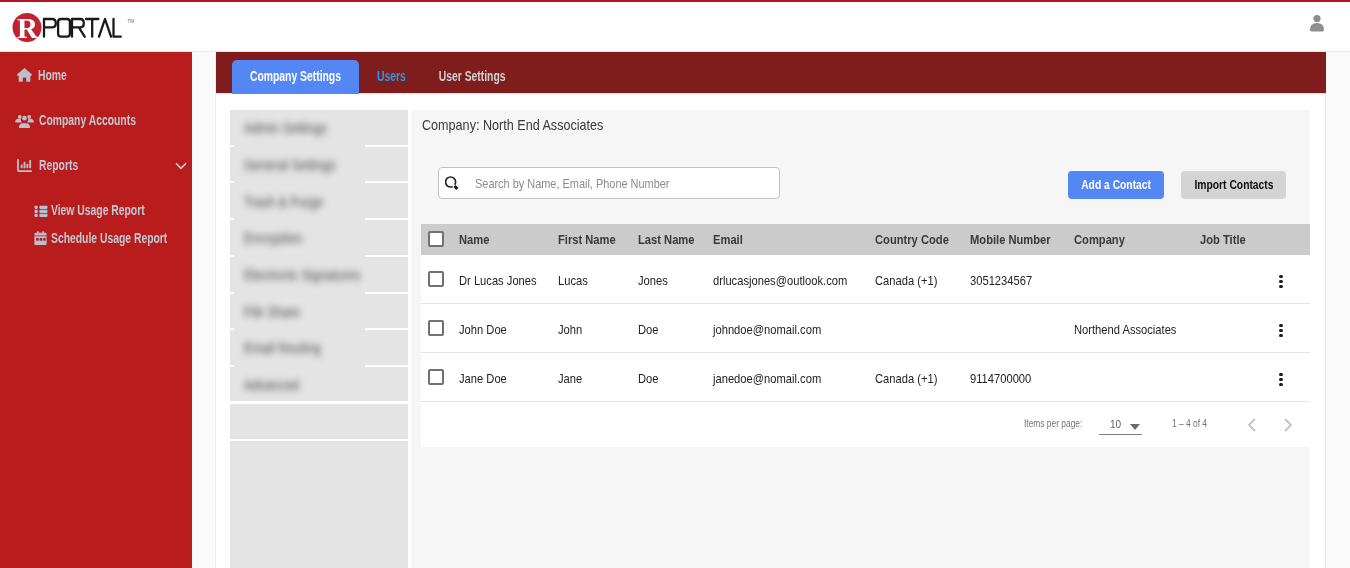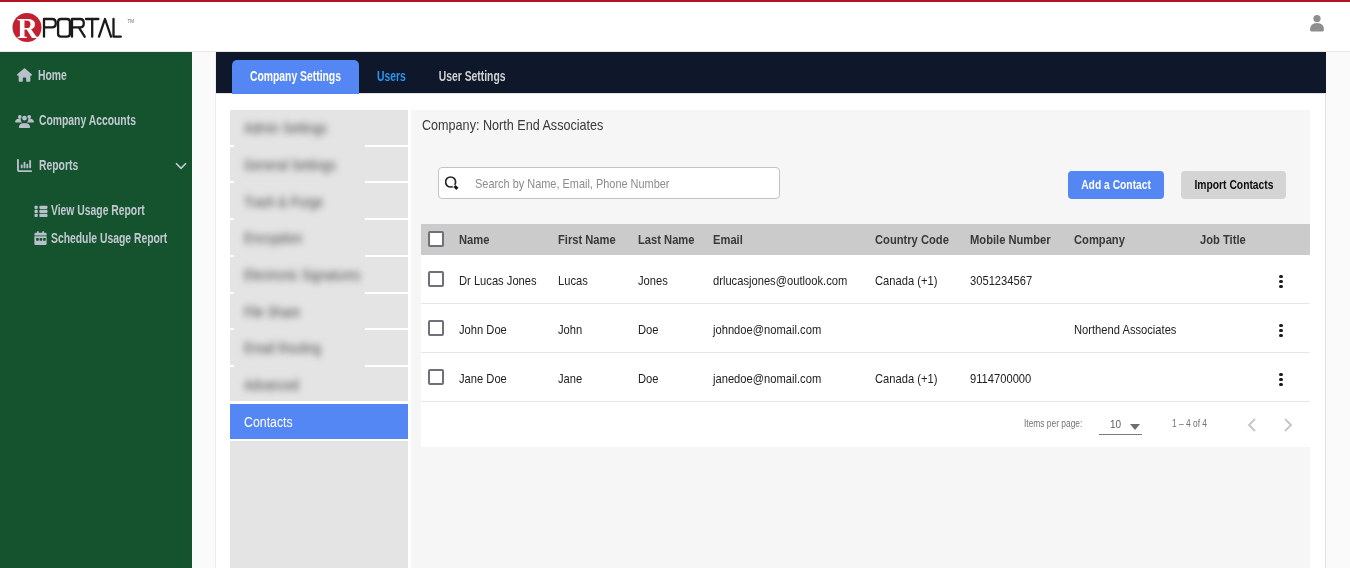--- a/index.html
+++ b/index.html
@@ -13,32 +13,32 @@
 .k81 { transform:scaleX(0.81); }
 .k84 { transform:scaleX(0.84); }
 
 
 #header { position:absolute; left:0; top:0; width:1350px; height:52px; background:#fff;
   border-top:2px solid #b31424; border-bottom:1px solid #e7e7e7; z-index:5; }
 #logo { position:absolute; left:12px; top:10px; }
 #usericon { position:absolute; left:1308px; top:12px; }
 
 
-#sidebar { position:absolute; left:0; top:52px; width:192px; height:516px; background:#14532d; z-index:4; }
+#sidebar { position:absolute; left:0; top:52px; width:192px; height:516px; background:#b91c1c; z-index:4; }
 .side-item { position:absolute; left:0; width:192px; height:20px; color:#c3c9d3;
   font-size:14px; font-weight:bold; }
 .side-item svg { position:absolute; }
 .side-item .lbl { position:absolute; top:50%; transform:translateY(-50%) scaleX(0.74); transform-origin:0 50%; white-space:nowrap; }
 
 
 #card { position:absolute; left:215px; top:52px; width:1111px; height:516px; background:#fff;
   border-right:1px solid #e2e2e2; border-left:1px solid #ececec; z-index:3; }
 
 
-#tabs { position:absolute; left:0; top:0; width:1110px; height:42px; border-bottom:1px solid #e0e0e0; background:#0f172a; }
+#tabs { position:absolute; left:0; top:0; width:1110px; height:42px; border-bottom:1px solid #e0e0e0; background:#7f1d1d; }
 #tab-active { position:absolute; left:16px; top:8px; width:127px; height:34px; background:#5587f4;
   border-radius:5px 5px 0 0; color:#fff; font-weight:bold; font-size:14px; text-align:center; line-height:33px; }
 #tab-users { position:absolute; left:128px; top:8px; width:95px; height:34px; color:#2a97ef;
   font-weight:bold; font-size:14px; text-align:center; line-height:33px; }
 #tab-usersettings { position:absolute; left:186px; top:8px; width:140px; height:34px; color:#d2d2d2;
   font-weight:bold; font-size:14px; text-align:center; line-height:33px; }
 
 
 #menu { position:absolute; left:14px; top:58px; width:178px; height:458px; background:#e4e4e4; }
 #menu .mitem { position:relative; }
@@ -188,23 +188,20 @@
       </div>
     <div class="mitem">
         <span>File Share</span>
       </div>
     <div class="mitem">
         <span>Email Routing</span>
       </div>
     <div class="mitem">
         <span>Advanced</span>
       </div>
-    <div class="mitem active">
-        <span style="color:#fff;filter:none;">Contacts</span>
-      </div>
     <div class="msep" style="top:34.7px"></div>
     <div class="msep" style="top:71.4px"></div>
     <div class="msep" style="top:108.1px"></div>
     <div class="msep" style="top:144.8px"></div>
     <div class="msep" style="top:181.5px"></div>
     <div class="msep" style="top:218.2px"></div>
     <div class="msep" style="top:254.9px"></div>
     <div class="msepf" style="top:291.3px"></div>
     <div class="msepf" style="top:328.6px"></div>
   </div>

